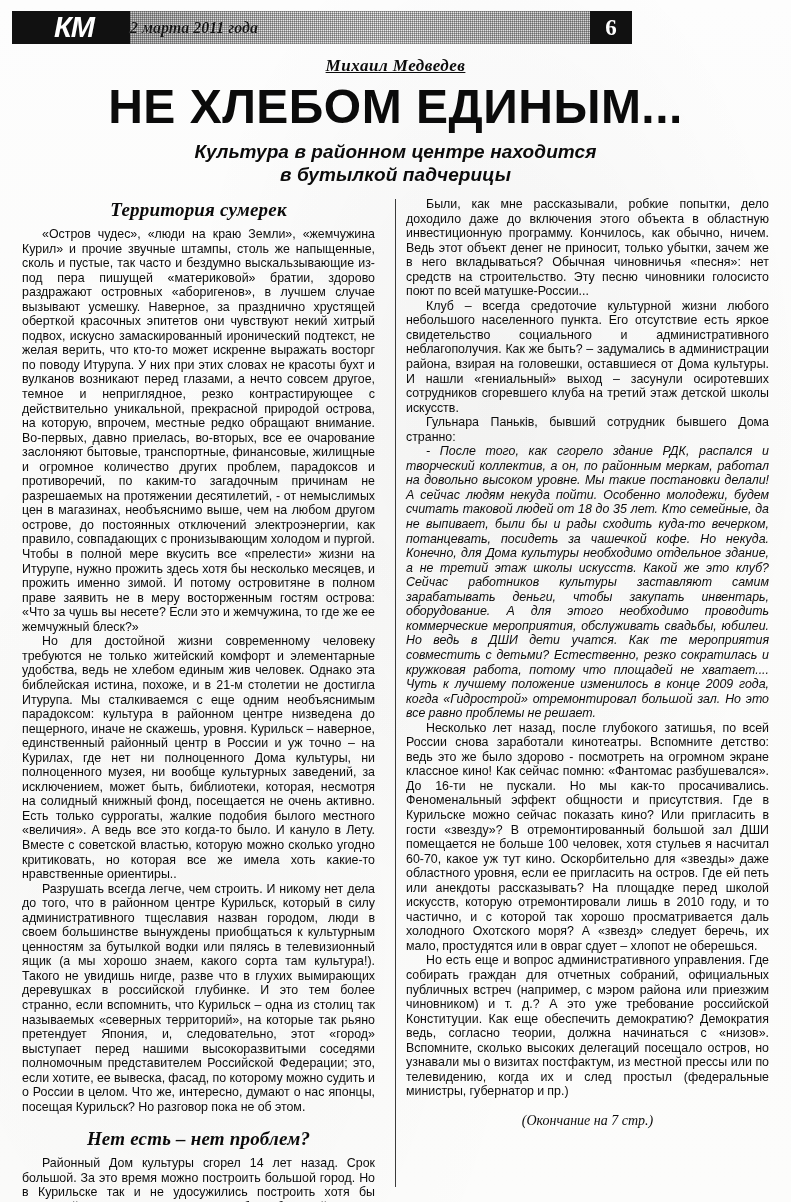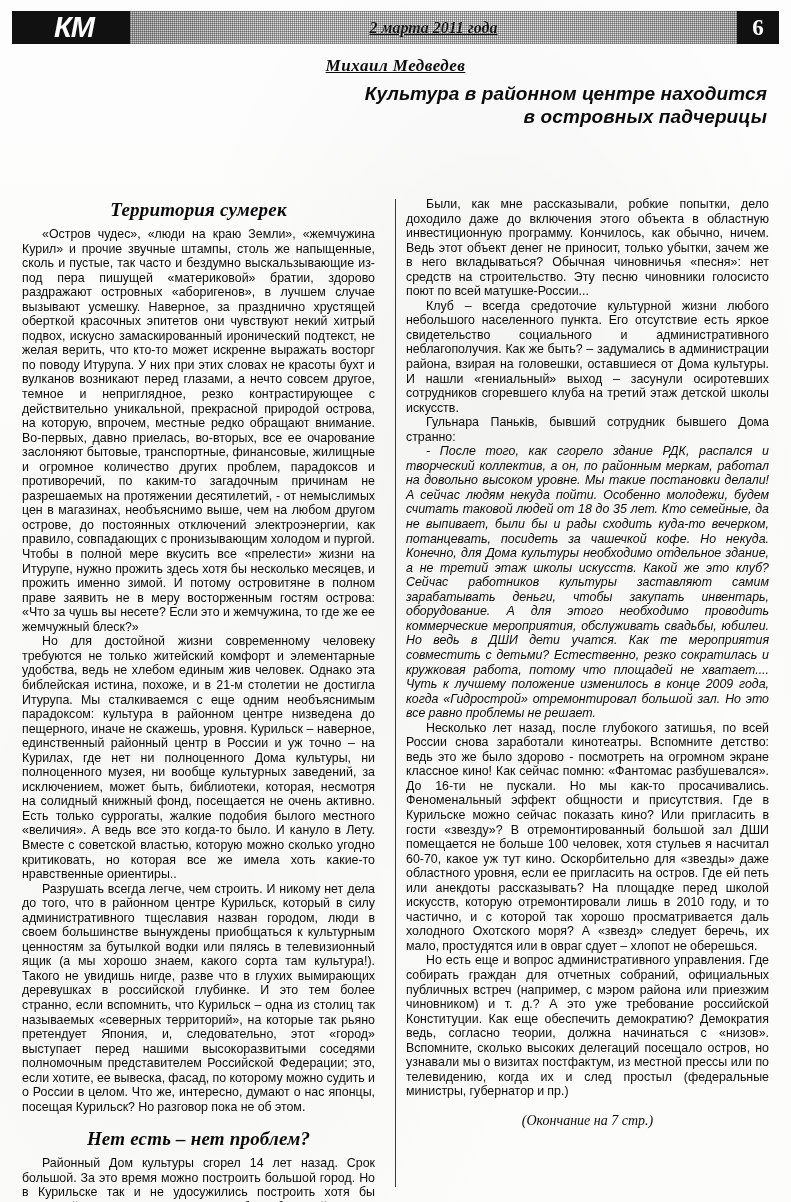--- a/index.html
+++ b/index.html
@@ -24,21 +24,21 @@
       radial-gradient(ellipse at 62% 34%, rgba(0,0,0,0.035) 0%, rgba(0,0,0,0) 46%),
       radial-gradient(ellipse at 22% 78%, rgba(0,0,0,0.022) 0%, rgba(0,0,0,0) 42%),
       linear-gradient(180deg, #fdfdfd 0%, #fbfbfa 40%, #fcfcfb 100%);
   }
 
   
   .masthead {
     position: absolute;
     left: 12px;
     top: 11px;
-    width: 767px;
+    width: 620px;
     height: 33px;
     display: flex;
     align-items: stretch;
   }
   .mast-logo {
     width: 118px;
     background: #111111;
     color: #ffffff;
     display: flex;
     align-items: center;
@@ -53,22 +53,20 @@
   }
   .mast-middle {
     flex: 1;
     position: relative;
     background:
       repeating-linear-gradient(0deg, rgba(0,0,0,0.30) 0px, rgba(0,0,0,0.30) 1px, rgba(0,0,0,0) 1px, rgba(0,0,0,0) 2px),
       repeating-linear-gradient(90deg, rgba(0,0,0,0.30) 0px, rgba(0,0,0,0.30) 1px, rgba(0,0,0,0) 1px, rgba(0,0,0,0) 2px),
       linear-gradient(90deg, #c9c9c9 0%, #e3e3e3 25%, #ededed 55%, #d5d5d5 100%);
     display: flex;
     align-items: center;
-    justify-content: center;
-    text-decoration: underline;
   }
   .mast-date {
     font-family: "Liberation Serif", serif;
     font-style: italic;
     font-weight: bold;
     font-size: 16px;
     color: #151515;
     text-shadow: 0 0 1px rgba(255,255,255,0.9);
   }
   .mast-page {
@@ -109,21 +107,20 @@
     margin: 4px 0 8px 0;
     white-space: nowrap;
   }
   .subhead {
     font-family: "Liberation Sans", sans-serif;
     font-weight: bold;
     font-style: italic;
     font-size: 19px;
     line-height: 1.22;
     letter-spacing: 0.1px;
-    text-align: right;
   }
 
   
   .columns {
     position: absolute;
     left: 22px;
     top: 197px;
     width: 748px;
     height: 990px;
     display: flex;
@@ -186,22 +183,23 @@
   <div class="masthead">
     <div class="mast-logo">КМ</div>
     <div class="mast-middle">
       <span class="mast-date">2 марта 2011 года</span>
     </div>
     <div class="mast-page">6</div>
   </div>
 
   <div class="title-block">
     <div class="byline">Михаил Медведев</div>
+    <div class="headline">НЕ ХЛЕБОМ ЕДИНЫМ...</div>
     <div class="subhead">Культура в районном центре находится</div>
-    <div class="subhead">в островных падчерицы</div>
+    <div class="subhead">в бутылкой падчерицы</div>
   </div>
 
   <div class="columns">
 
     <div class="col col-left">
       <div class="sec-head">Территория сумерек</div>
       <p class="body">«Остров чудес», «люди на краю Земли», «жемчужина Курил» и прочие звучные штампы, столь же напыщенные, сколь и пустые, так часто и бездумно выскальзывающие из-под пера пишущей «материковой» братии, здорово раздражают островных «аборигенов», в лучшем случае вызывают усмешку. Наверное, за празднично хрустящей оберткой красочных эпитетов они чувствуют некий хитрый подвох, искусно замаскированный иронический подтекст, не желая верить, что кто-то может искренне выражать восторг по поводу Итурупа. У них при этих словах не красоты бухт и вулканов возникают перед глазами, а нечто совсем другое, темное и неприглядное, резко контрастирующее с действительно уникальной, прекрасной природой острова, на которую, впрочем, местные редко обращают внимание. Во-первых, давно приелась, во-вторых, все ее очарование заслоняют бытовые, транспортные, финансовые, жилищные и огромное количество других проблем, парадоксов и противоречий, по каким-то загадочным причинам не разрешаемых на протяжении десятилетий, - от немыслимых цен в магазинах, необъяснимо выше, чем на любом другом острове, до постоянных отключений электроэнергии, как правило, совпадающих с пронизывающим холодом и пургой. Чтобы в полной мере вкусить все «прелести» жизни на Итурупе, нужно прожить здесь хотя бы несколько месяцев, и прожить именно зимой. И потому островитяне в полном праве заявить не в меру восторженным гостям острова: «Что за чушь вы несете? Если это и жемчужина, то где же ее жемчужный блеск?»</p>
       <p class="body">Но для достойной жизни современному человеку требуются не только житейский комфорт и элементарные удобства, ведь не хлебом единым жив человек. Однако эта библейская истина, похоже, и в 21-м столетии не достигла Итурупа. Мы сталкиваемся с еще одним необъяснимым парадоксом: культура в районном центре низведена до пещерного, иначе не скажешь, уровня. Курильск – наверное, единственный районный центр в России и уж точно – на Курилах, где нет ни полноценного Дома культуры, ни полноценного музея, ни вообще культурных заведений, за исключением, может быть, библиотеки, которая, несмотря на солидный книжный фонд, посещается не очень активно. Есть только суррогаты, жалкие подобия былого местного «величия». А ведь все это когда-то было. И кануло в Лету. Вместе с советской властью, которую можно сколько угодно критиковать, но которая все же имела  хоть какие-то нравственные ориентиры..</p>
       <p class="body">Разрушать всегда легче, чем строить. И никому нет дела до того, что в районном центре Курильск, который в силу административного тщеславия назван городом, люди в своем большинстве вынуждены приобщаться к культурным ценностям за бутылкой водки или пялясь в телевизионный ящик (а мы хорошо знаем, какого сорта там культура!). Такого не увидишь нигде, разве что в глухих вымирающих деревушках в российской глубинке. И это тем более странно, если вспомнить, что Курильск – одна из столиц так называемых «северных территорий», на которые так рьяно претендует Япония, и, следовательно, этот «город»  выступает перед нашими высокоразвитыми соседями полномочным представителем Российской Федерации; это, если хотите, ее вывеска, фасад, по которому можно судить и о России в целом. Что же, интересно, думают о нас японцы, посещая Курильск? Но разговор пока не об этом.</p>
       <div class="sec-head spaced">Нет есть – нет проблем?</div>

